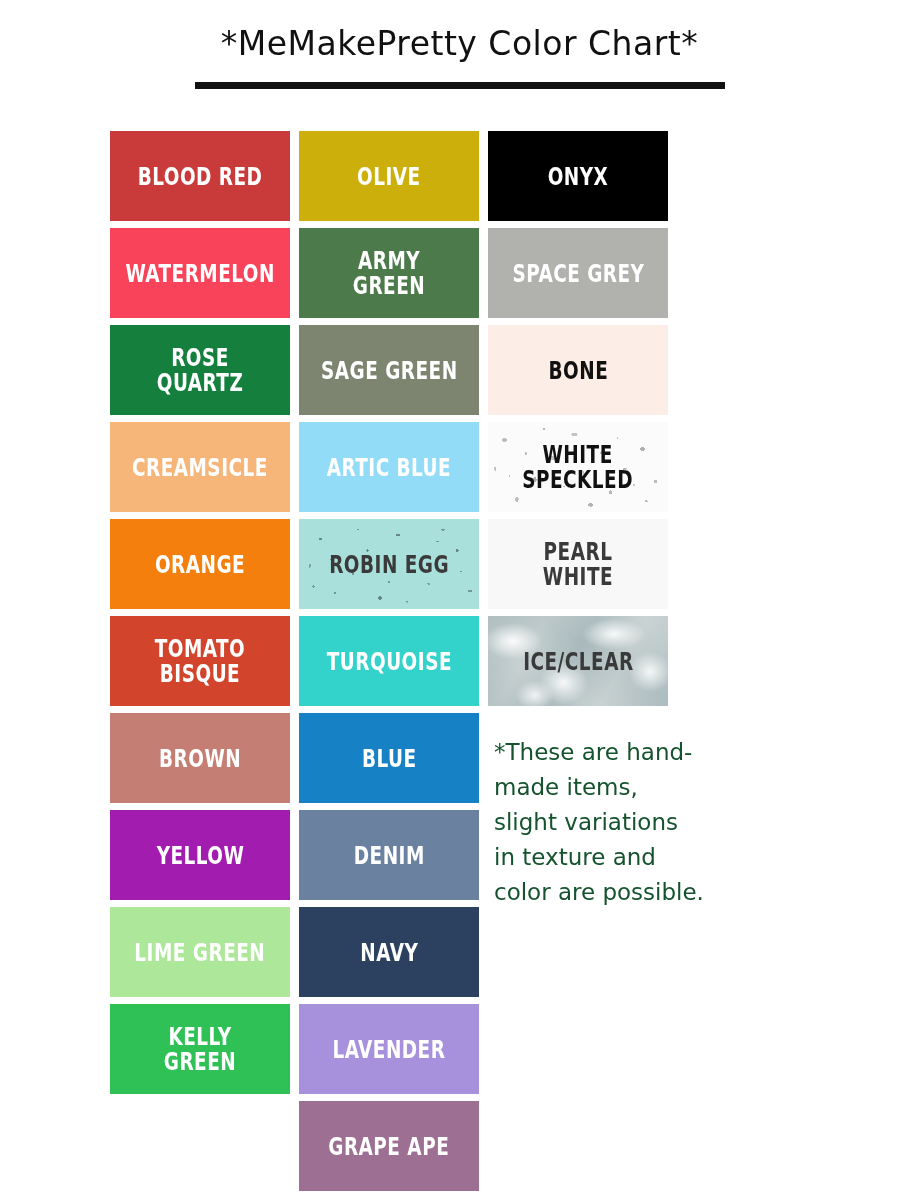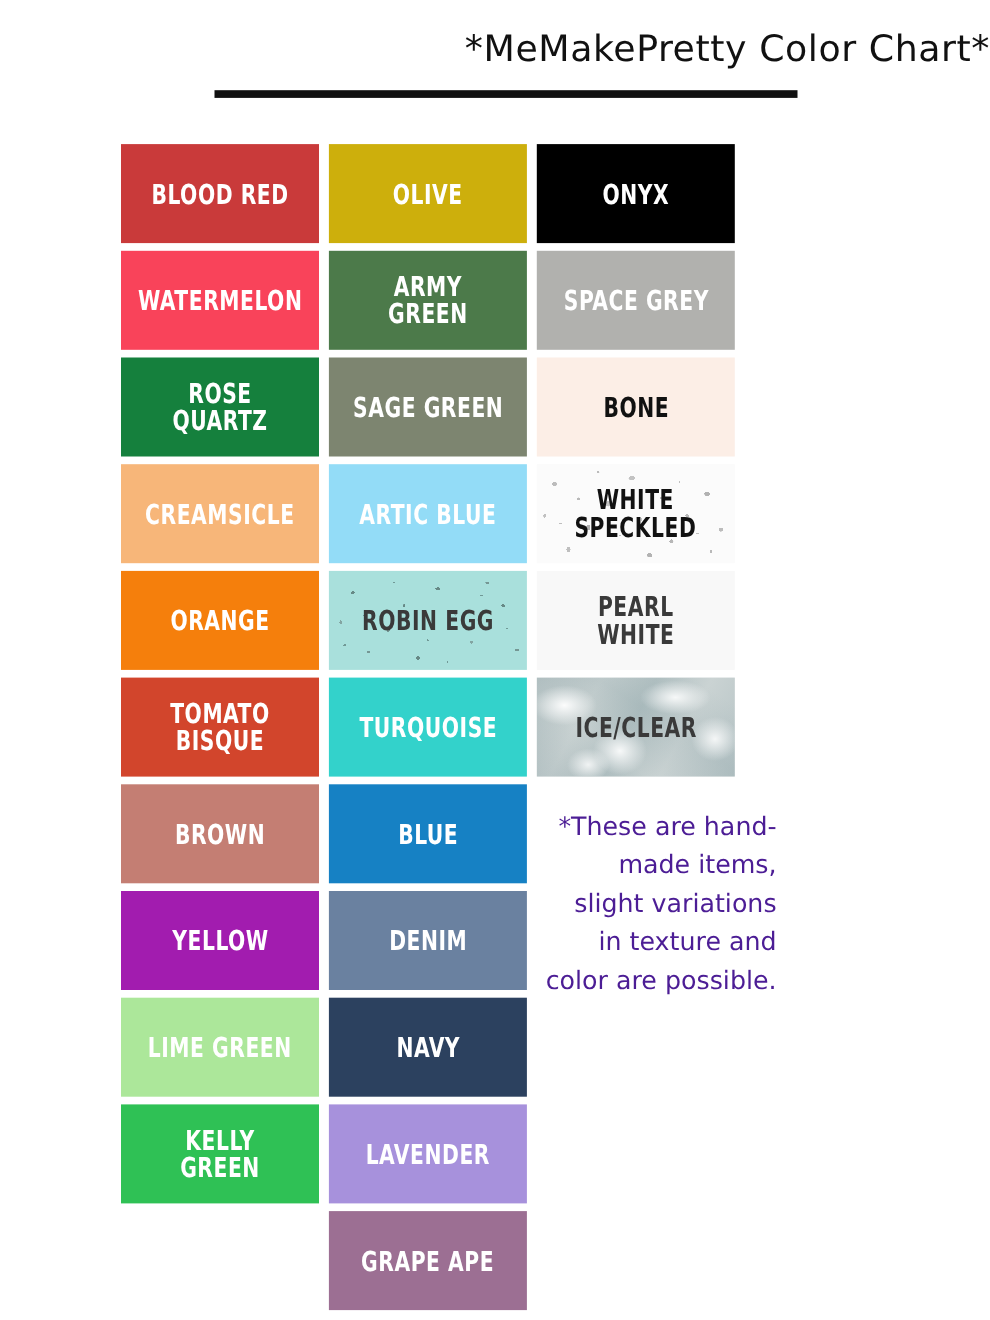--- a/index.html
+++ b/index.html
@@ -11,21 +11,21 @@
     width: 900px;
     height: 1200px;
     overflow: hidden;
     font-family: "Liberation Sans", sans-serif;
     position: relative;
   }
 
   
   .title-block {
     padding-top: 26px;
-    text-align: right;
+    text-align: center;
     padding-left: 19px;
   }
   .chart-title {
     font-family: "DejaVu Sans", sans-serif;
     font-size: 33px;
     font-weight: 400;
     letter-spacing: 0.5px;
     color: #111111;
     line-height: 1.1;
     margin: 0;
@@ -154,22 +154,22 @@
       linear-gradient(118deg, rgba(150,170,175,0.35) 0%, rgba(255,255,255,0.1) 26%, rgba(140,165,170,0.3) 48%, rgba(255,255,255,0.12) 70%, rgba(150,172,178,0.3) 100%),
       linear-gradient(34deg, rgba(120,145,152,0.25) 0%, rgba(255,255,255,0) 32%, rgba(130,155,160,0.22) 60%, rgba(255,255,255,0) 88%);
   }
 
   
   .footnote {
     margin-top: 22px;
     font-family: "DejaVu Sans", sans-serif;
     font-size: 23px;
     line-height: 1.52;
-    color: #4c1d95;
-    text-align: right;
+    color: #14532d;
+    text-align: left;
     width: 224px;
     padding: 0 6px;
     box-sizing: border-box;
   }
 </style>
 </head>
 <body>
 
 <div class="title-block">
   <h1 class="chart-title">*MeMakePretty Color Chart*</h1>

